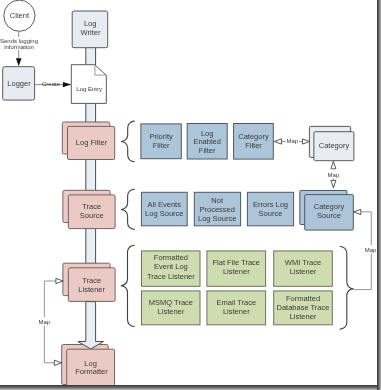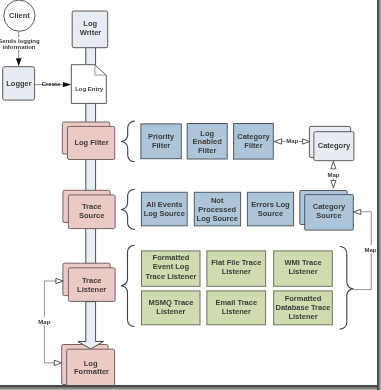--- a/index.html
+++ b/index.html
@@ -1,17 +1,17 @@
 <!DOCTYPE html>
 <html><head>
 <meta charset="utf-8">
 <style>
   html,body{margin:0;padding:0;background:#fff;}
   body{width:381px;height:390px;overflow:hidden;font-family:"Liberation Sans",sans-serif;}
-  #stage{position:relative;width:340px;height:390px;background:#fff;font-weight:bold;}
+  #stage{position:relative;width:340px;height:390px;background:#fff;}
   svg{display:block;}
   text{font-family:"Liberation Sans",sans-serif;fill:#3a3a3a;}
   .tb{font-size:7.5px;}
   .te{font-size:6px;}
   .shape{stroke:#5a5a5a;stroke-width:1;}
   .pinkbox{stroke:#756363;}
   .steelbox{stroke:#4f5965;}
   .greenbox{stroke:#6f7260;}
   .conn{fill:#e8eef6;stroke:#4d4d4d;stroke-width:1;}
   .line{fill:none;stroke:#777;stroke-width:0.85;}

